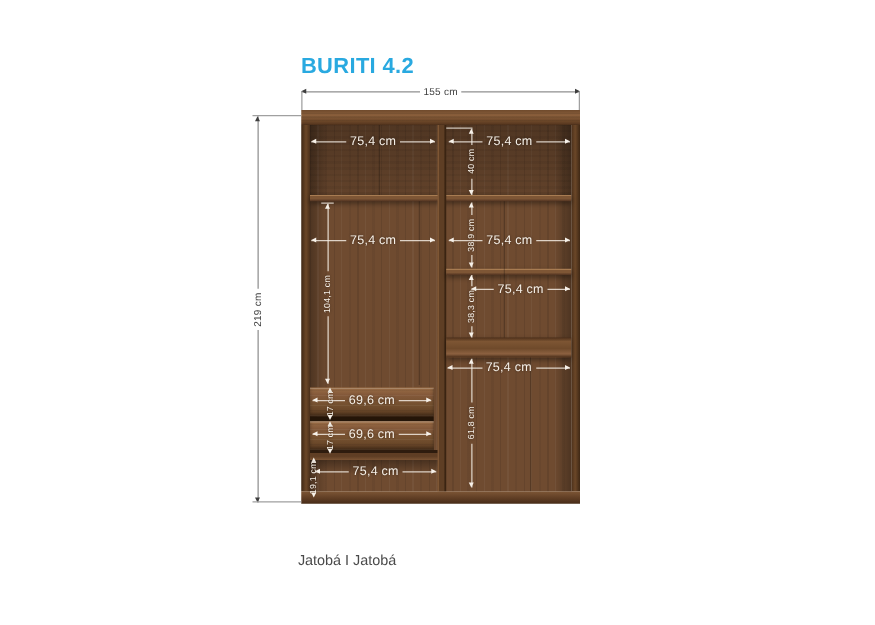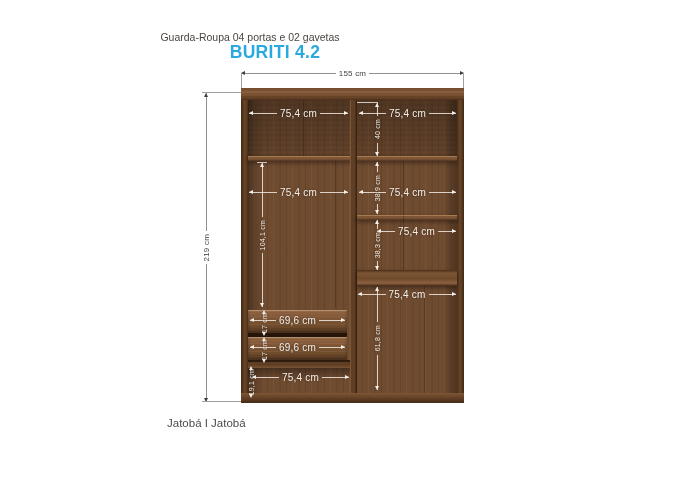--- a/index.html
+++ b/index.html
@@ -3,23 +3,23 @@
 <meta charset="utf-8">
 <style>
   html,body{margin:0;padding:0;}
   *{box-sizing:border-box;}
   .stage{position:relative;width:700px;height:500px;background:#ffffff;overflow:hidden;
          font-family:"Liberation Sans",sans-serif;}
   .abs{position:absolute;}
 
   
   .subtitle{left:110px;top:31px;width:280px;text-align:center;font-size:10.5px;color:#4b4540;}
-  .title{left:135px;top:42px;width:280px;text-align:center;font-size:17.5px;font-weight:bold;
+  .title{left:146px;top:42px;width:280px;text-align:center;font-size:17.5px;font-weight:bold;
          color:#29a9e0;letter-spacing:.3px;}
-  .foot{top:417px;font-size:11.5px;color:#4a4a4a;text-align:left;}
+  .foot{top:443px;font-size:11.5px;color:#4a4a4a;text-align:right;}
   .foot-finish{left:167px;width:150px;}
   .foot-depth{left:350px;width:160px;font-size:12px;}
 
   
   .wardrobe{left:241px;top:88px;width:223px;height:315px;}
   .panel-top{left:0;top:0;width:223px;height:12px;
     background-image:repeating-linear-gradient(0deg,rgba(0,0,0,.07) 0 1px,rgba(0,0,0,0) 1px 3px),
     linear-gradient(180deg,#6f4a2c 0,#8a5f3c 35%,#6b4628 75%,#53341d 100%);}
   .panel-bottom{left:0;top:305px;width:223px;height:10px;
     background:linear-gradient(180deg,#7d5635,#5d3c23 60%,#472c18);}
@@ -81,21 +81,20 @@
   .dim.dark .ln{background:#909090;}
   .dim.dark .lbl{text-shadow:none;}
   .tick{position:absolute;background:#a0a0a0;}
   .wtick{position:absolute;background:rgba(250,244,236,.75);}
 </style>
 </head>
 <body>
 
 <div class="stage">
 
-  <div class="abs subtitle">Guarda-Roupa 04 portas e 02 gavetas</div>
   <div class="abs title">BURITI 4.2</div>
 
   <div class="abs wardrobe">
     <div class="abs panel-top"></div>
     <div class="abs panel-left"></div>
     <div class="abs panel-right"></div>
     <div class="abs panel-bottom"></div>
     <div class="abs interior">
       <div class="abs top-shade"></div>
       <div class="abs shelf shelf-main"></div>

